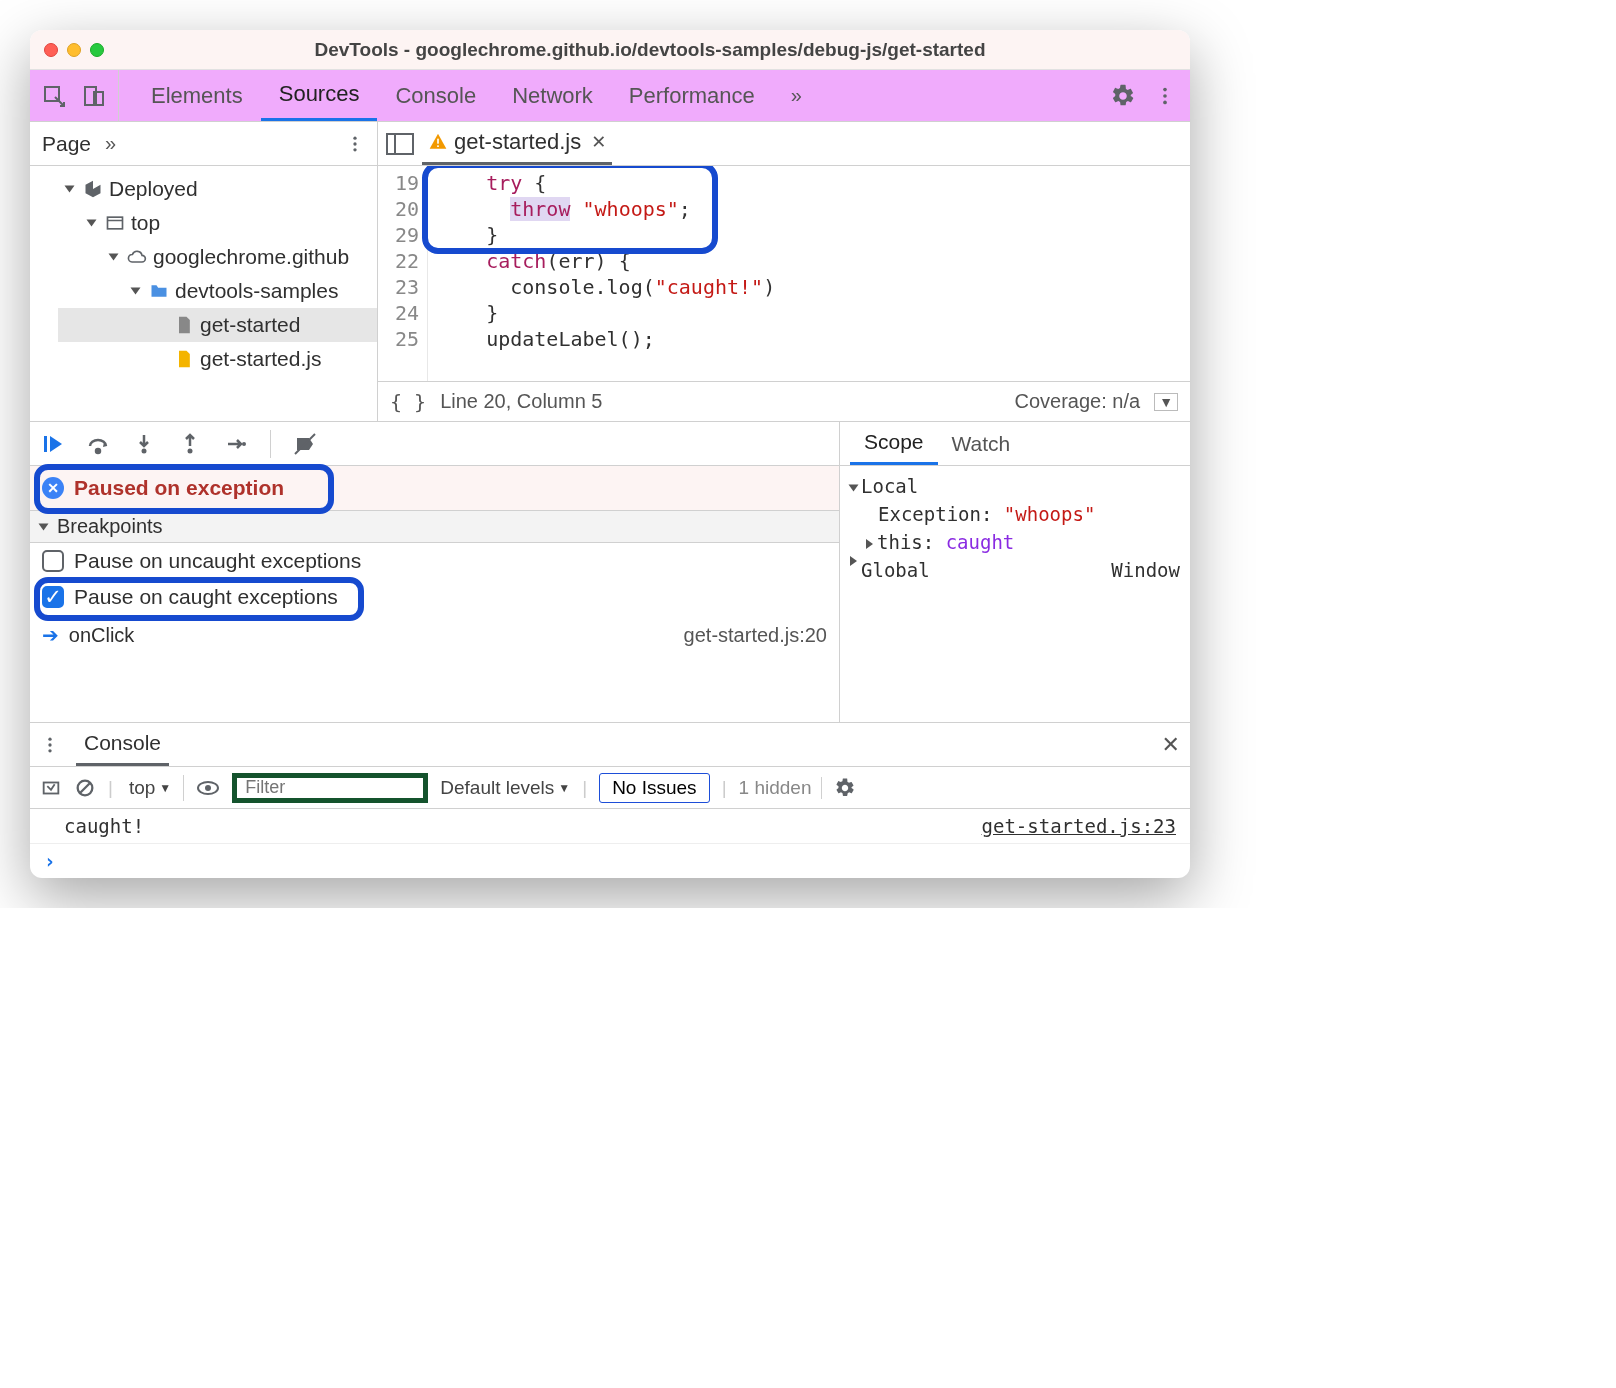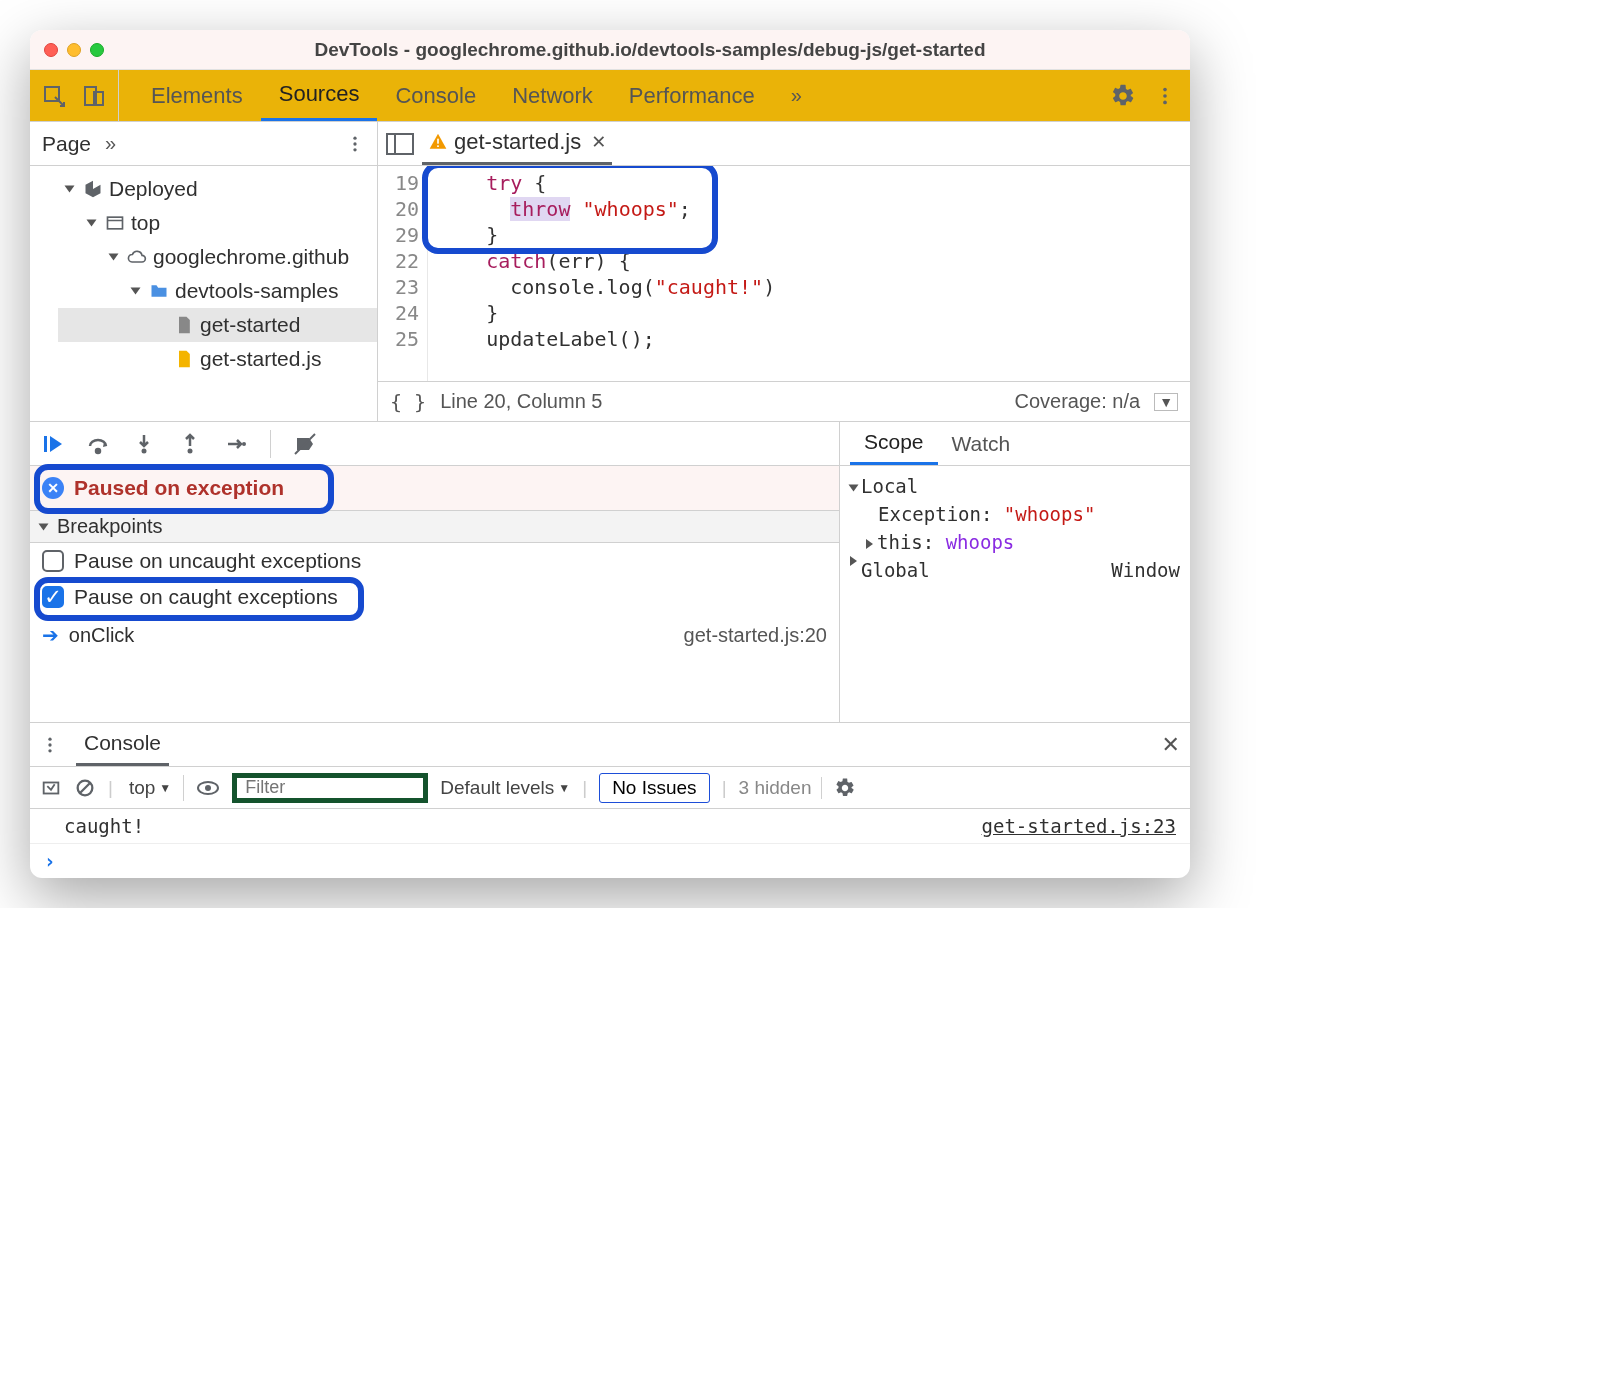--- a/index.html
+++ b/index.html
@@ -30,21 +30,21 @@
 .dot.red { background: #ff5f56; border: 1px solid #e0443e; }
 .dot.yellow { background: #ffbd2e; border: 1px solid #dea123; }
 .dot.green { background: #27c93f; border: 1px solid #1aab29; }
 .title { flex: 1; text-align: center; font-weight: 600; font-size: 19px; color: #444; }
 
 .toolbar1 {
   height: 52px;
   border-bottom: 1px solid #d0d0d0;
   display: flex;
   align-items: stretch;
-  background: #eab308;
+  background: #f0abfc;
 }
 .tb-left { display: flex; align-items: center; padding: 0 12px; border-right: 1px solid #d0d0d0; gap: 16px; }
 .tabs { display: flex; align-items: stretch; padding-left: 14px; gap: 0; flex: 1; }
 .tab { padding: 0 18px; display: flex; align-items: center; font-size: 22px; color: #555; cursor: pointer; }
 .tab.active { color: #222; border-bottom: 3px solid #1a73e8; font-weight: 400; }
 .tb-right { display: flex; align-items: center; padding: 0 14px; gap: 18px; color: #555; }
 .chev { font-size: 20px; color: #555; }
 
 .row2 {
   display: flex;
@@ -435,21 +435,21 @@
     </div>
 
     <div class="scope">
       <div class="scope-tabs">
         <div class="scope-tab active">Scope</div>
         <div class="scope-tab">Watch</div>
       </div>
       <div class="scope-body">
         <div><span class="tri2 open"></span><span>Local</span></div>
         <div style="padding-left:28px;"><span>Exception: </span><span class="val-str">"whoops"</span></div>
-        <div style="padding-left:16px;"><span class="tri2"></span><span>this: </span><span class="val-id">whoops</span></div>
+        <div style="padding-left:16px;"><span class="tri2"></span><span>this: </span><span class="val-id">caught</span></div>
         <div class="scope-global">
             <span class="tri2"></span>
             <span>Global</span>
             <span class="right">Window</span>
           </div>
       </div>
     </div>
   </div>
 
   <div class="console-section">
@@ -489,21 +489,21 @@
           </svg>
         </span>
       <input class="filter-input" placeholder="Filter" style="">
       <span class="lvl-sel">
           <span>Default levels</span> 
           <span style="font-size:12px;">▼</span>
         </span>
       <span style="color:#ccc;">|</span>
       <button class="issues-btn">No Issues</button>
       <span style="color:#ccc;">|</span>
-      <span class="hidden-txt">3 hidden</span>
+      <span class="hidden-txt">1 hidden</span>
       <span>
           <svg viewBox="0 0 24 24" width="22" height="22" fill="#5f6368">
             <path d="M19.1 12.9c.04-.3.07-.6.07-.9s-.03-.6-.07-.9l2-1.6c.2-.1.2-.4.1-.6l-1.9-3.3c-.1-.2-.4-.3-.6-.2l-2.4 1c-.5-.4-1-.7-1.6-.9L14.4 2c0-.2-.2-.4-.5-.4h-3.8c-.2 0-.4.2-.5.4l-.4 2.6c-.6.2-1.1.5-1.6.9l-2.4-1c-.2-.1-.5 0-.6.2L2.8 8c-.1.2-.1.4.1.6l2 1.6c-.04.3-.07.6-.07.9s.03.6.07.9l-2 1.6c-.2.1-.2.4-.1.6l1.9 3.3c.1.2.4.3.6.2l2.4-1c.5.4 1 .7 1.6.9l.4 2.6c0 .2.2.4.5.4h3.8c.2 0 .4-.2.5-.4l.4-2.6c.6-.2 1.1-.5 1.6-.9l2.4 1c.2.1.5 0 .6-.2l1.9-3.3c.1-.2.1-.4-.1-.6l-2-1.6zM12 15.5c-1.9 0-3.5-1.6-3.5-3.5s1.6-3.5 3.5-3.5 3.5 1.6 3.5 3.5-1.6 3.5-3.5 3.5z"></path>
           </svg>
         </span>
     </div>
     <div class="console-msgs">
       <div class="msg-row">
         <span style="padding-left:20px;">caught!</span>
         <span class="right">get-started.js:23</span>

